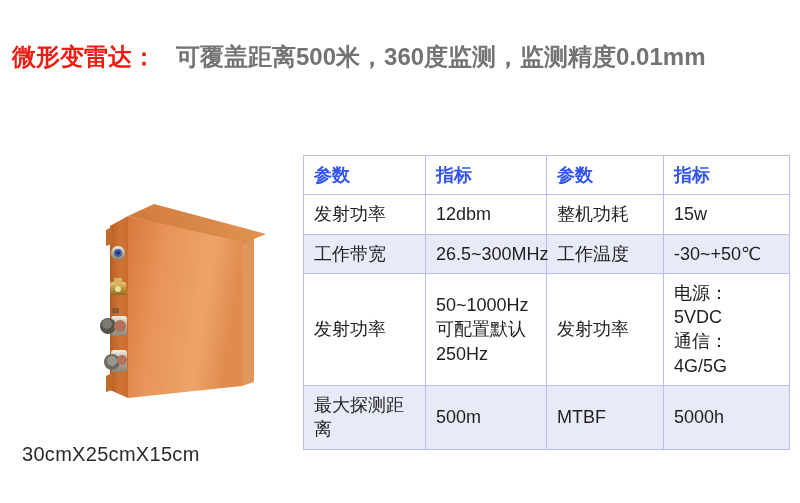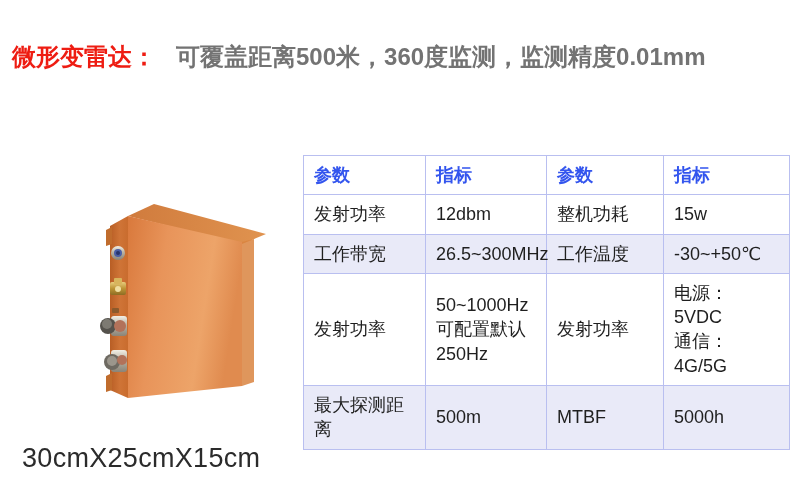--- a/index.html
+++ b/index.html
@@ -51,21 +51,21 @@
   }
   .photo-stage {
     position: absolute;
     inset: 0;
   }
 
   .dimension-label {
     position: absolute;
     left: 22px;
     top: 443px;
-    font-size: 27px;
+    font-size: 20px;
     color: #2b2b2b;
     font-weight: 400;
     letter-spacing: 0.3px;
   }
 
   
   .spec-table-wrap {
     position: absolute;
     left: 303px;
     top: 155px;

